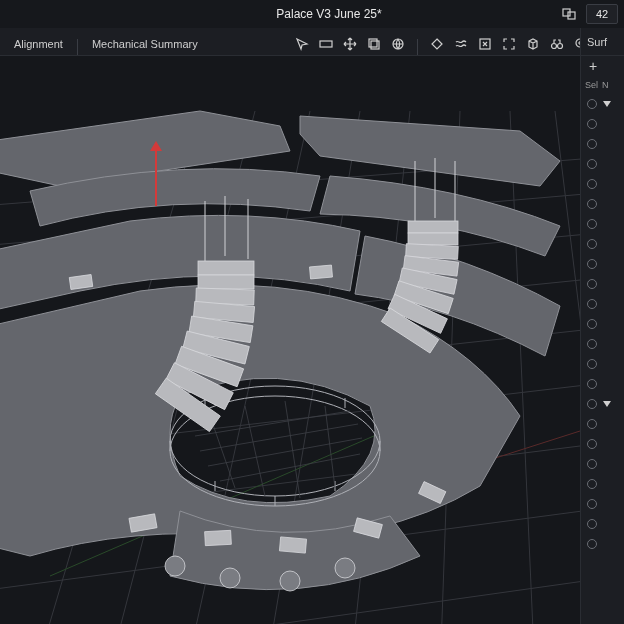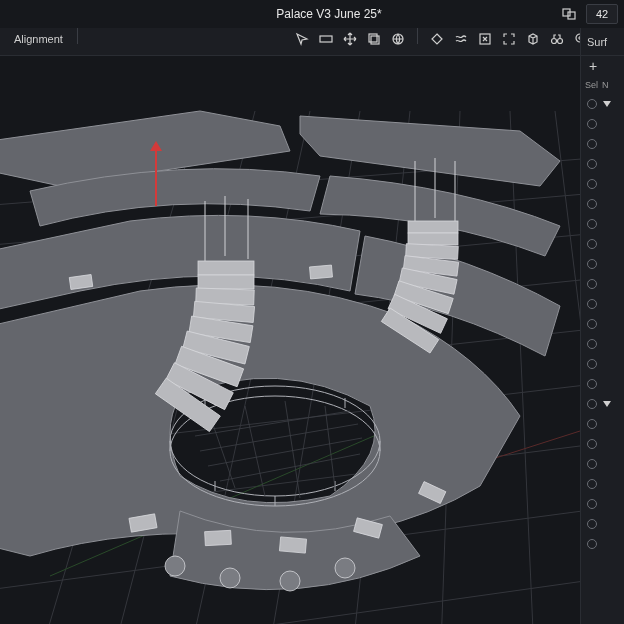--- a/index.html
+++ b/index.html
@@ -2,21 +2,21 @@
 <html><head>
 <meta charset="utf-8">
 <style>
   * { margin: 0; padding: 0; box-sizing: border-box; }
   html, body { width: 624px; height: 624px; overflow: hidden; background: #16181c; font-family: -apple-system, Helvetica, Arial, sans-serif; color: #d8d8d8; font-size: 11px; }
   .titlebar { height: 28px; display: flex; align-items: center; justify-content: center; background: #16181c; position: relative; margin-left: 34px; }
   .title { font-size: 12px; color: #e8e8e8; }
   .right-tools { position: absolute; right: 6px; display: flex; align-items: center; gap: 6px; }
   .icon-btn { width: 22px; height: 22px; display: flex; align-items: center; justify-content: center; color: #cfcfcf; cursor: pointer; border-radius: 3px; }
   .num-field { width: 32px; height: 20px; background: #1f2126; border: 1px solid #3a3d44; color: #e8e8e8; display:flex; align-items:center; justify-content:center; font-size:11px; border-radius:2px;}
-  .tabbar { height: 28px; display: flex; align-items: flex-start; background: #1c1e23; border-bottom: 1px solid #2a2d33; padding: 0 6px; gap: 4px; }
+  .tabbar { height: 28px; display: flex; align-items: flex-end; background: #1c1e23; border-bottom: 1px solid #2a2d33; padding: 0 6px; gap: 4px; }
   .tablabel { padding: 0 8px; height: 22px; display:flex; align-items:center; color:#cfcfcf; cursor:pointer; border-radius:3px; font-size:11px;}
   .sep { width:1px; height:16px; background:#3a3d44; margin: 0 2px;}
   .tool-group { display:flex; gap:2px; padding: 0 2px; }
   .spacer { flex:1; }
   .viewport { position: absolute; top: 56px; left: 0; right: 44px; bottom: 0; background: #15171b; overflow:hidden; }
   .side-panel { position:absolute; top:28px; right:0; width:44px; bottom:0; background:#1c1e23; border-left:1px solid #2a2d33; }
   .side-head { height:28px; display:flex; align-items:center; padding-left:6px; font-size:11px; color:#cfcfcf; border-bottom:1px solid #2a2d33;}
   .side-sub { height:20px; display:flex; align-items:center; justify-content:flex-start; padding-left:8px; color:#cfcfcf; font-size:14px; cursor:pointer;}
   .side-cols { height:18px; display:flex; align-items:center; font-size:9px; color:#999; padding-left:4px; gap:4px;}
   .side-rows { }
@@ -38,20 +38,21 @@
           <rect x="7" y="6" width="7" height="7"></rect>
       </svg>
     </div>
     <div class="num-field">42</div>
   </div>
 </div>
 
 <div class="tabbar">
   <div class="tablabel">Alignment</div>
   <div class="sep"></div>
+  <div class="tablabel">Mechanical Summary</div>
   <div class="spacer"></div>
 
   <div class="tool-group">
     <div class="icon-btn">
         <svg width="14" height="14" viewBox="0 0 14 14" fill="none" stroke="#cfcfcf" stroke-width="1.2">
           <path d="M2 2 L12 7 L7 8 L6 12 Z"></path>
         </svg>
       </div>
     <div class="icon-btn">
         <svg width="14" height="14" viewBox="0 0 14 14" fill="none" stroke="#cfcfcf" stroke-width="1.2">

